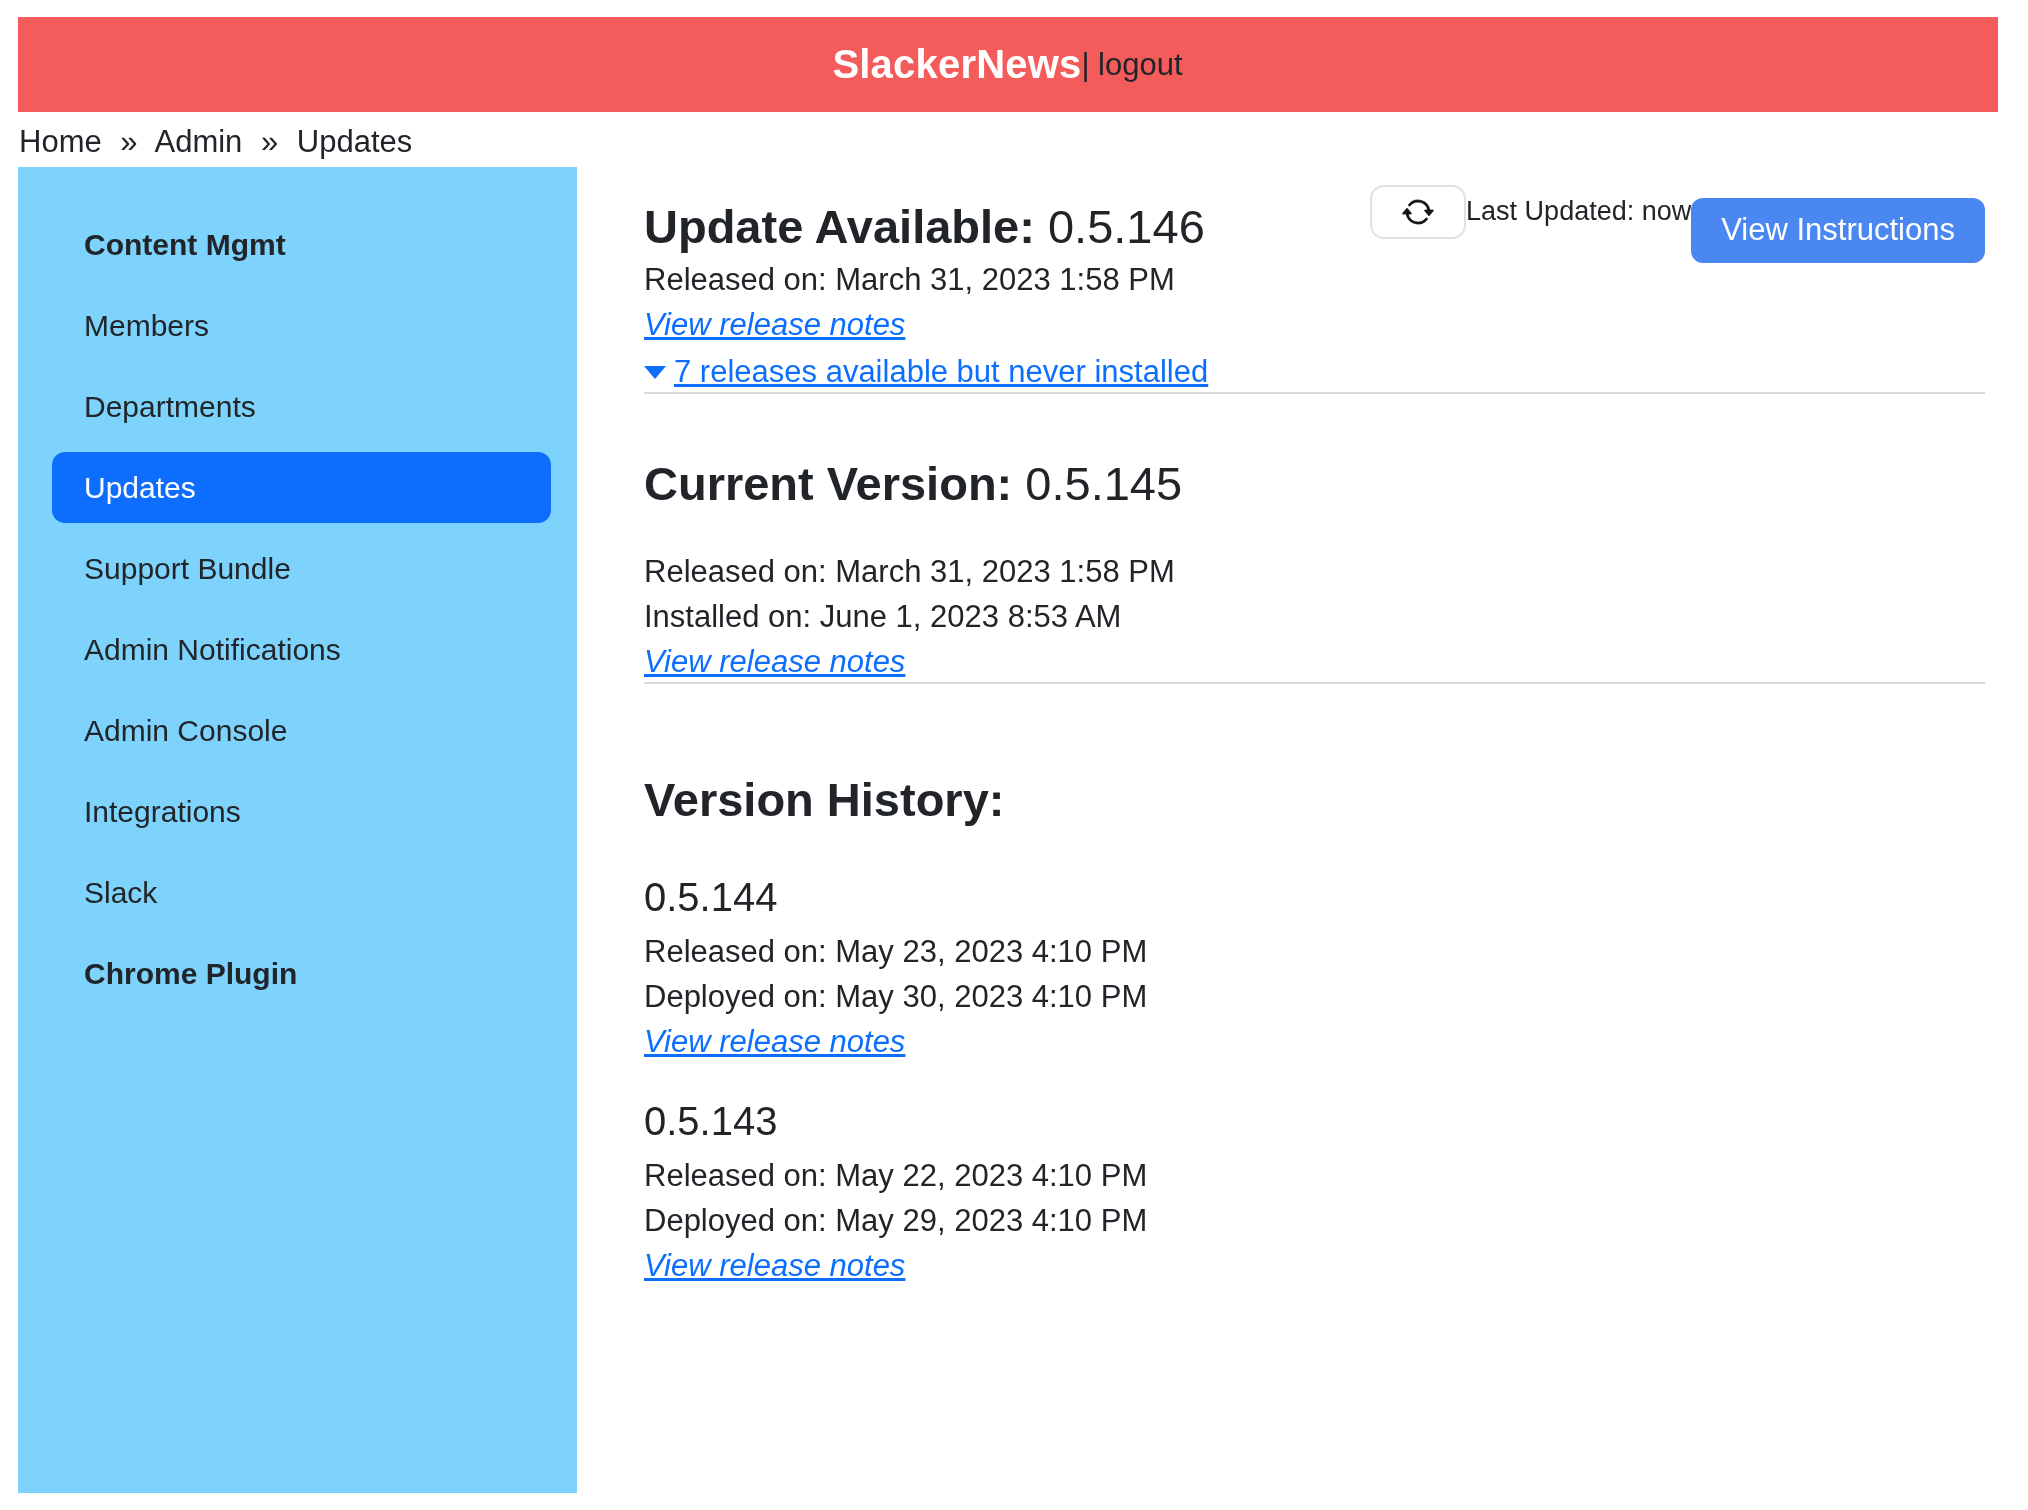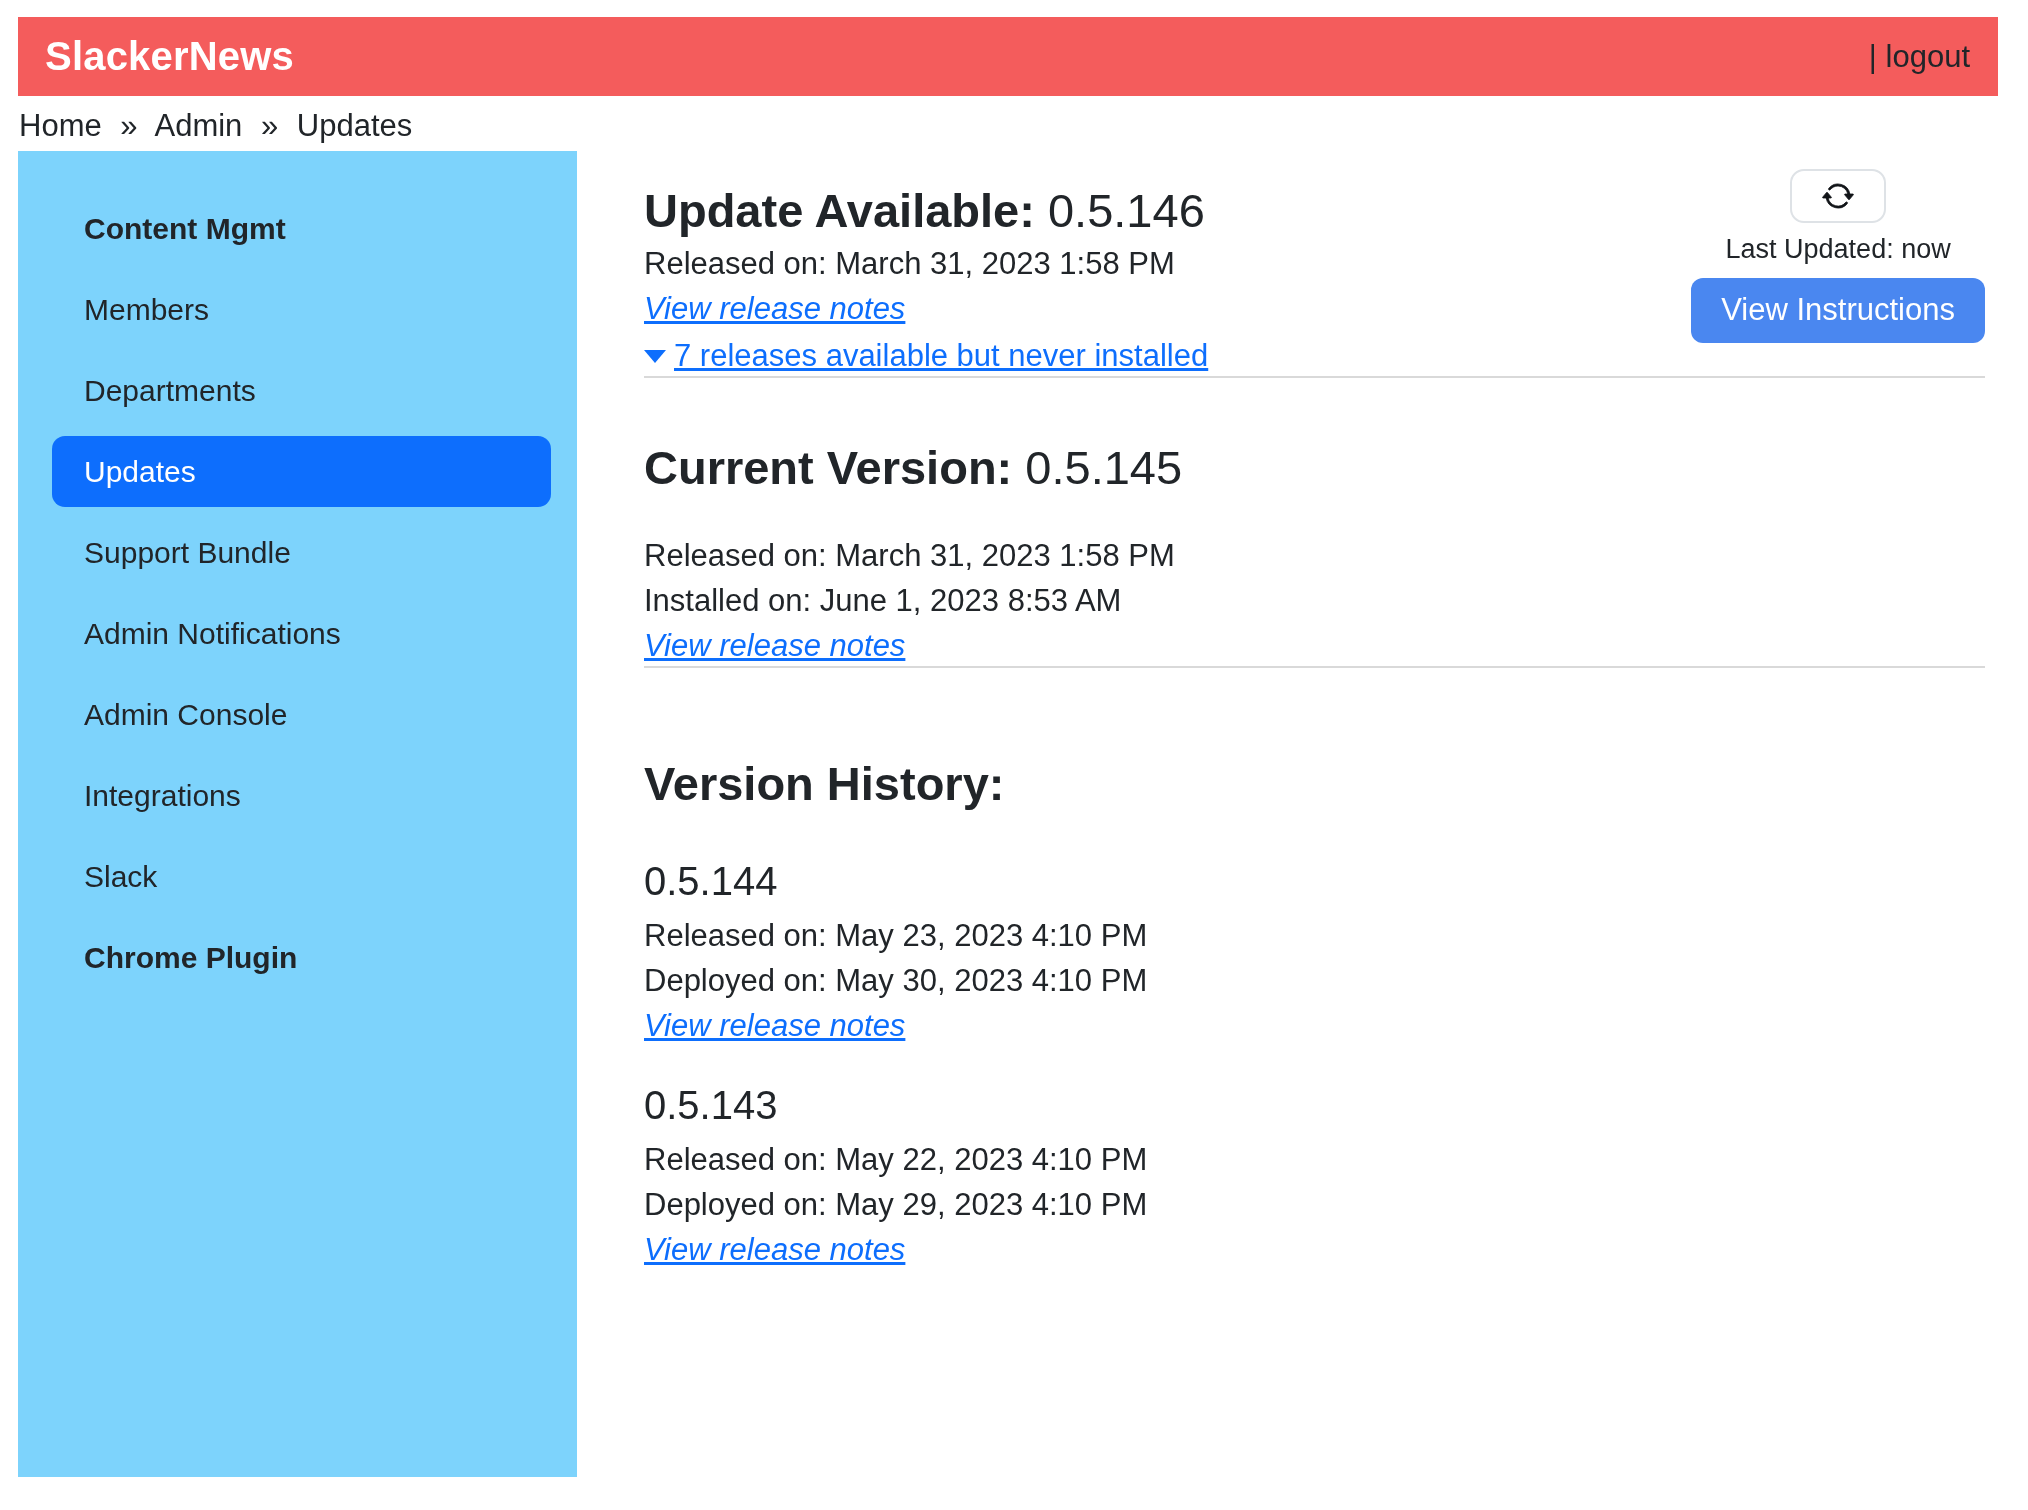--- a/index.html
+++ b/index.html
@@ -8,25 +8,25 @@
     background: #ffffff;
     font-family: "Liberation Sans", sans-serif;
     color: #212529;
     overflow: hidden;
   }
   .page { width: 100%; height: 100%; }
 
   
   .topbar {
     margin: 17px 30px 0 18px;
-    height: 79px;
+    height: 95px;
     background: #f45c5c;
     display: flex;
     align-items: center;
-    justify-content: space-between;
+    justify-content: center;
     padding: 0 28px 0 27px;
   }
   .brand {
     color: #ffffff;
     font-size: 40px;
     font-weight: 700;
     letter-spacing: 0.2px;
     cursor: pointer;
   }
   .logout {
@@ -130,22 +130,22 @@
     font-size: 31px;
     line-height: 40px;
     text-decoration: underline;
     cursor: pointer;
   }
 
   
   .status-panel {
     margin-top: 18px;
     display: flex;
-    flex-direction: column;
-    align-items: center;
+    flex-direction: row;
+    align-items: flex-start;
     flex-shrink: 0;
   }
   .refresh-btn {
     width: 96px;
     height: 54px;
     background: #ffffff;
     border: 2px solid #dee2e6;
     border-radius: 14px;
     display: flex;
     align-items: center;

